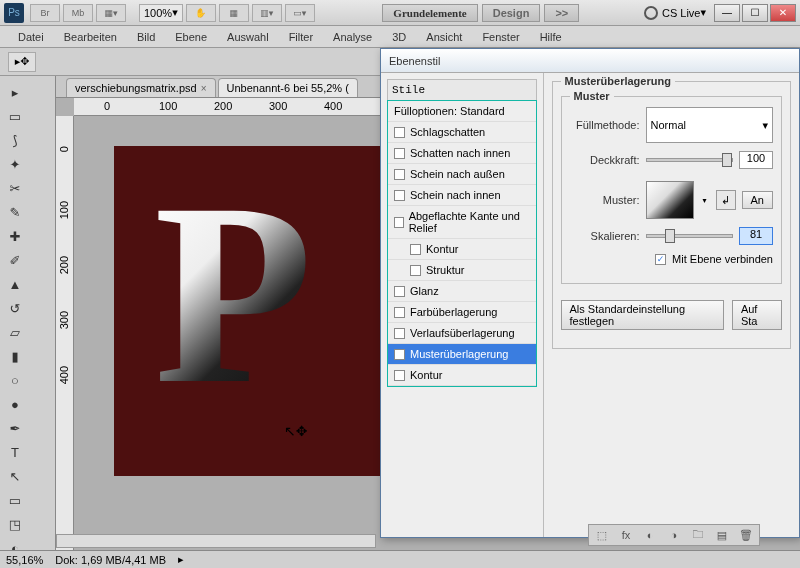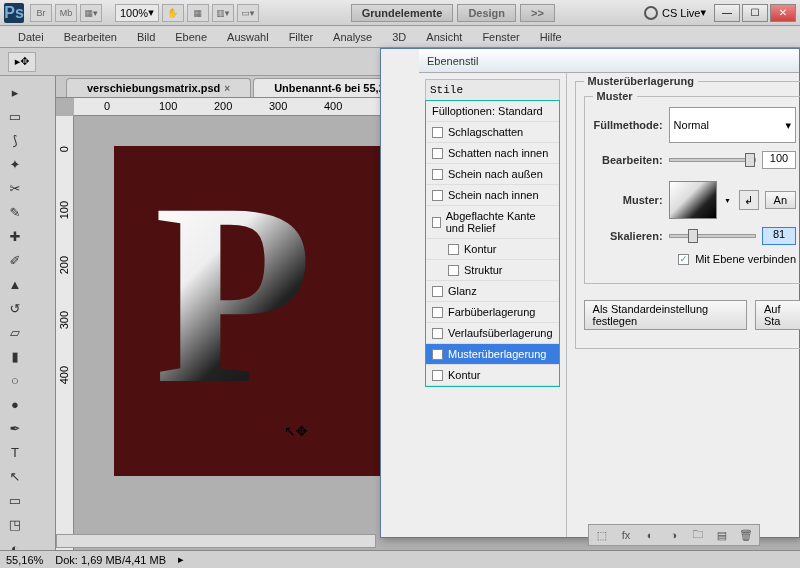--- a/index.html
+++ b/index.html
@@ -1,25 +1,25 @@
 <!DOCTYPE html>
 <html><head>
 <meta charset="utf-8">
 <style>
 * { box-sizing: border-box; margin: 0; padding: 0; font-family: "Segoe UI", Tahoma, sans-serif; font-size: 11px; }
 body { background: #b8b8b8; width: 800px; height: 568px; overflow: hidden; position: relative; }
 
 .titlebar { height: 26px; background: linear-gradient(#e8e8e8, #d0d0d0); display: flex; align-items: center; padding: 0 4px; border-bottom: 1px solid #999; }
-.ps-icon { width: 20px; height: 20px; background: #1a3a5a; color: #7ab0d8; font-weight: bold; display: flex; align-items: center; justify-content: center; border-radius: 2px; margin-right: 6px; font-size: 16px; }
-.tb-btn { width: 22px; height: 18px; background: #d8d8d8; border: 1px solid #aaa; margin-right: 3px; display: flex; align-items: center; justify-content: center; font-size: 9px; color: #666; }
+.ps-icon { width: 20px; height: 20px; background: #1a3a5a; color: #7ab0d8; font-weight: normal; display: flex; align-items: center; justify-content: center; border-radius: 2px; margin-right: 6px; font-size: 10px; }
+.tb-btn { width: 30px; height: 18px; background: #d8d8d8; border: 1px solid #aaa; margin-right: 3px; display: flex; align-items: center; justify-content: center; font-size: 9px; color: #666; }
 .tb-sep { flex: 0 0 10px; }
 .tb-dropdown { height: 18px; padding: 0 4px; background: #e8e8e8; border: 1px solid #aaa; margin-right: 3px; display: flex; align-items: center; }
 .tb-center { flex: 1; display: flex; justify-content: center; }
 .workspace-btn { padding: 2px 10px; background: linear-gradient(#d8d8d8, #c0c0c0); border: 1px solid #999; margin: 0 2px; color: #666; font-weight: bold; }
-.workspace-btn.active { color: #333; }
+.workspace-btn.active { color: #333; font-family: Liberation Serif, serif; }
 .cslive { display: flex; align-items: center; margin-right: 6px; }
 .cslive-circle { width: 14px; height: 14px; border: 2px solid #555; border-radius: 50%; margin-right: 4px; }
 .win-controls { display: flex; }
 .win-btn { width: 26px; height: 18px; border: 1px solid #888; margin-left: 2px; display: flex; align-items: center; justify-content: center; font-size: 10px; }
 .win-min { background: linear-gradient(#f0f0f0, #d0d0d0); }
 .win-max { background: linear-gradient(#f0f0f0, #d0d0d0); }
 .win-close { background: linear-gradient(#e88, #c44); color: #fff; }
 
 .menubar { height: 22px; background: #d8d8d8; display: flex; align-items: center; padding: 0 8px; border-bottom: 1px solid #999; }
 .menu-item { padding: 0 10px; color: #333; cursor: default; }
@@ -27,52 +27,52 @@
 .optbar { height: 28px; background: #d0d0d0; border-bottom: 1px solid #999; display: flex; align-items: center; padding: 0 8px; }
 .opt-tool { width: 28px; height: 20px; border: 1px solid #aaa; background: #e0e0e0; display: flex; align-items: center; justify-content: center; }
 
 .workspace { position: absolute; top: 76px; left: 0; right: 0; bottom: 18px; display: flex; }
 
 .toolbox { width: 56px; background: #d0d0d0; border-right: 1px solid #888; padding: 4px 2px; display: flex; flex-wrap: wrap; align-content: flex-start; }
 .tool { width: 24px; height: 22px; margin: 1px; background: #d0d0d0; border: 1px solid transparent; display: flex; align-items: center; justify-content: center; font-size: 13px; color: #333; cursor: pointer; }
 
 .doc-area { flex: 1; background: #b0b0b0; position: relative; }
 .doc-tabs { height: 22px; background: #c8c8c8; display: flex; align-items: flex-end; padding-left: 10px; border-bottom: 1px solid #888; }
-.doc-tab { padding: 3px 20px; background: #d8d8d8; border: 1px solid #999; border-bottom: none; margin-right: 2px; border-radius: 4px 4px 0 0; display: flex; align-items: center; gap: 4px; font-size: 10px; font-weight: bold; }
+.doc-tab { padding: 3px 8px; background: #d8d8d8; border: 1px solid #999; border-bottom: none; margin-right: 2px; border-radius: 4px 4px 0 0; display: flex; align-items: center; gap: 4px; font-size: 10px; }
 .doc-tab.active { background: #e8e8e8; }
 .tab-close { font-size: 10px; color: #666; }
 .ruler-h { height: 18px; background: #e8e8e8; border-bottom: 1px solid #888; position: relative; font-size: 8px; margin-left: 18px; overflow: hidden; }
 .ruler-h span { position: absolute; top: 2px; }
 .ruler-v { width: 18px; background: #e8e8e8; border-right: 1px solid #888; position: absolute; top: 40px; bottom: 0; left: 0; font-size: 8px; }
 .ruler-v span { position: absolute; left: 2px; writing-mode: vertical-rl; transform: rotate(180deg); }
 .canvas-wrap { position: absolute; top: 40px; left: 18px; right: 0; bottom: 0; background: #b0b0b0; overflow: hidden; }
 .canvas { position: absolute; left: 40px; top: 30px; width: 280px; height: 330px; background: #4d0f0f; }
 .letter-p { position: absolute; left: 40px; top: 30px; width: 200px; height: 260px; }
 
 .p-shape { width: 100%; height: 100%; font-size: 260px; font-family: "Times New Roman", serif; font-weight: bold; background: linear-gradient(135deg, #fff 0%, #eee 30%, #222 55%, #000 100%); -webkit-background-clip: text; background-clip: text; color: transparent; line-height: 0.9; }
 .cursor { position: absolute; left: 210px; top: 307px; font-size: 14px; color:#000; }
 
-.dialog { position: absolute; left: 380px; top: 48px; width: 420px; height: 490px; background: #eee; border: 1px solid #5a7aa0; box-shadow: 2px 2px 8px rgba(0,0,0,.3); padding-left: 38px; }
+.dialog { position: absolute; left: 380px; top: 48px; width: 420px; height: 490px; background: #eee; border: 1px solid #5a7aa0; box-shadow: 2px 2px 8px rgba(0,0,0,.3); }
 .dialog-title { height: 24px; background: linear-gradient(#fff, #e0e8f0); border-bottom: 1px solid #aaa; padding: 0 8px; display: flex; align-items: center; color: #333; }
 .dialog-body { display: flex; height: calc(100% - 24px); }
 .styles-panel { width: 180px; border-right: 1px solid #bbb; padding: 6px; }
 .styles-header { padding: 4px; border: 1px solid #bbb; border-bottom: none; background: #e8e8e8; font-family: Liberation Mono, monospace; }
 .styles-list { border: 1px solid #14b8a6; }
 .style-row { padding: 4px 6px; border-bottom: 1px solid #ddd; display: flex; align-items: center; gap: 5px; }
 .style-row.sub { padding-left: 22px; }
 .style-row.selected { background: #3a7de0; color: #fff; }
 .checkbox { width: 11px; height: 11px; border: 1px solid #888; background: #fff; display: inline-flex; align-items: center; justify-content: center; font-size: 9px; }
 .checkbox.checked::after { content: "✓"; color: #3a7de0; }
 .style-row.selected .checkbox.checked::after { color: #fff; }
 
 .settings-panel { flex: 1; padding: 8px; }
 .fieldset { border: 1px solid #bbb; padding: 10px 8px; margin-bottom: 10px; position: relative; }
 .fieldset-label { position: absolute; top: -7px; left: 8px; background: #eee; padding: 0 4px; font-weight: bold; color: #333; }
 .field-row { display: flex; align-items: center; margin-bottom: 8px; gap: 6px; }
-.field-label { width: 70px; text-align: right; color: #333; font-weight: bold; }
+.field-label { width: 70px; text-align: right; color: #333; }
 .field-select { flex: 1; height: 36px; border: 1px solid #999; background: #fff; padding: 0 4px; display: flex; align-items: center; justify-content: space-between; }
 .slider { flex: 1; height: 4px; background: #ccc; position: relative; border: 1px solid #999; }
 .slider-thumb { position: absolute; width: 10px; height: 14px; background: #ddd; border: 1px solid #666; top: -6px; }
 .num-input { width: 34px; height: 18px; border: 1px solid #999; background: #fff; text-align: center; }
 .num-input.active { background: #cde4ff; border-color: #3a7de0; }
 .pattern-swatch { width: 48px; height: 38px; border: 1px solid #888; background: linear-gradient(135deg, #fff 0%, #ddd 40%, #222 70%, #000 100%); position: relative; }
 .pattern-dd { width: 10px; font-size: 8px; text-align: center; }
 .small-btn { padding: 2px 8px; border: 1px solid #999; background: linear-gradient(#f8f8f8, #ddd); }
 .snap-btn { width: 20px; height: 20px; border: 1px solid #999; background: #e8e8e8; display: flex; align-items: center; justify-content: center; }
 
@@ -255,21 +255,21 @@
         <div class="fieldset" style="margin-top:4px;">
           <div class="fieldset-label">Muster</div>
           <div class="field-row">
             <div class="field-label">Füllmethode:</div>
             <div class="field-select">
                 <span>Normal</span>
                 <span>▾</span>
               </div>
           </div>
           <div class="field-row">
-            <div class="field-label">Bearbeiten:</div>
+            <div class="field-label">Deckkraft:</div>
             <div class="slider">
                 <div class="slider-thumb" style="right:0"></div>
               </div>
             <div class="num-input">100</div>
           </div>
           <div class="field-row" style="margin-top:12px;">
             <div class="field-label">Muster:</div>
             <div class="pattern-swatch"></div>
             <div class="pattern-dd">▾</div>
             <div class="snap-btn">↲</div>

